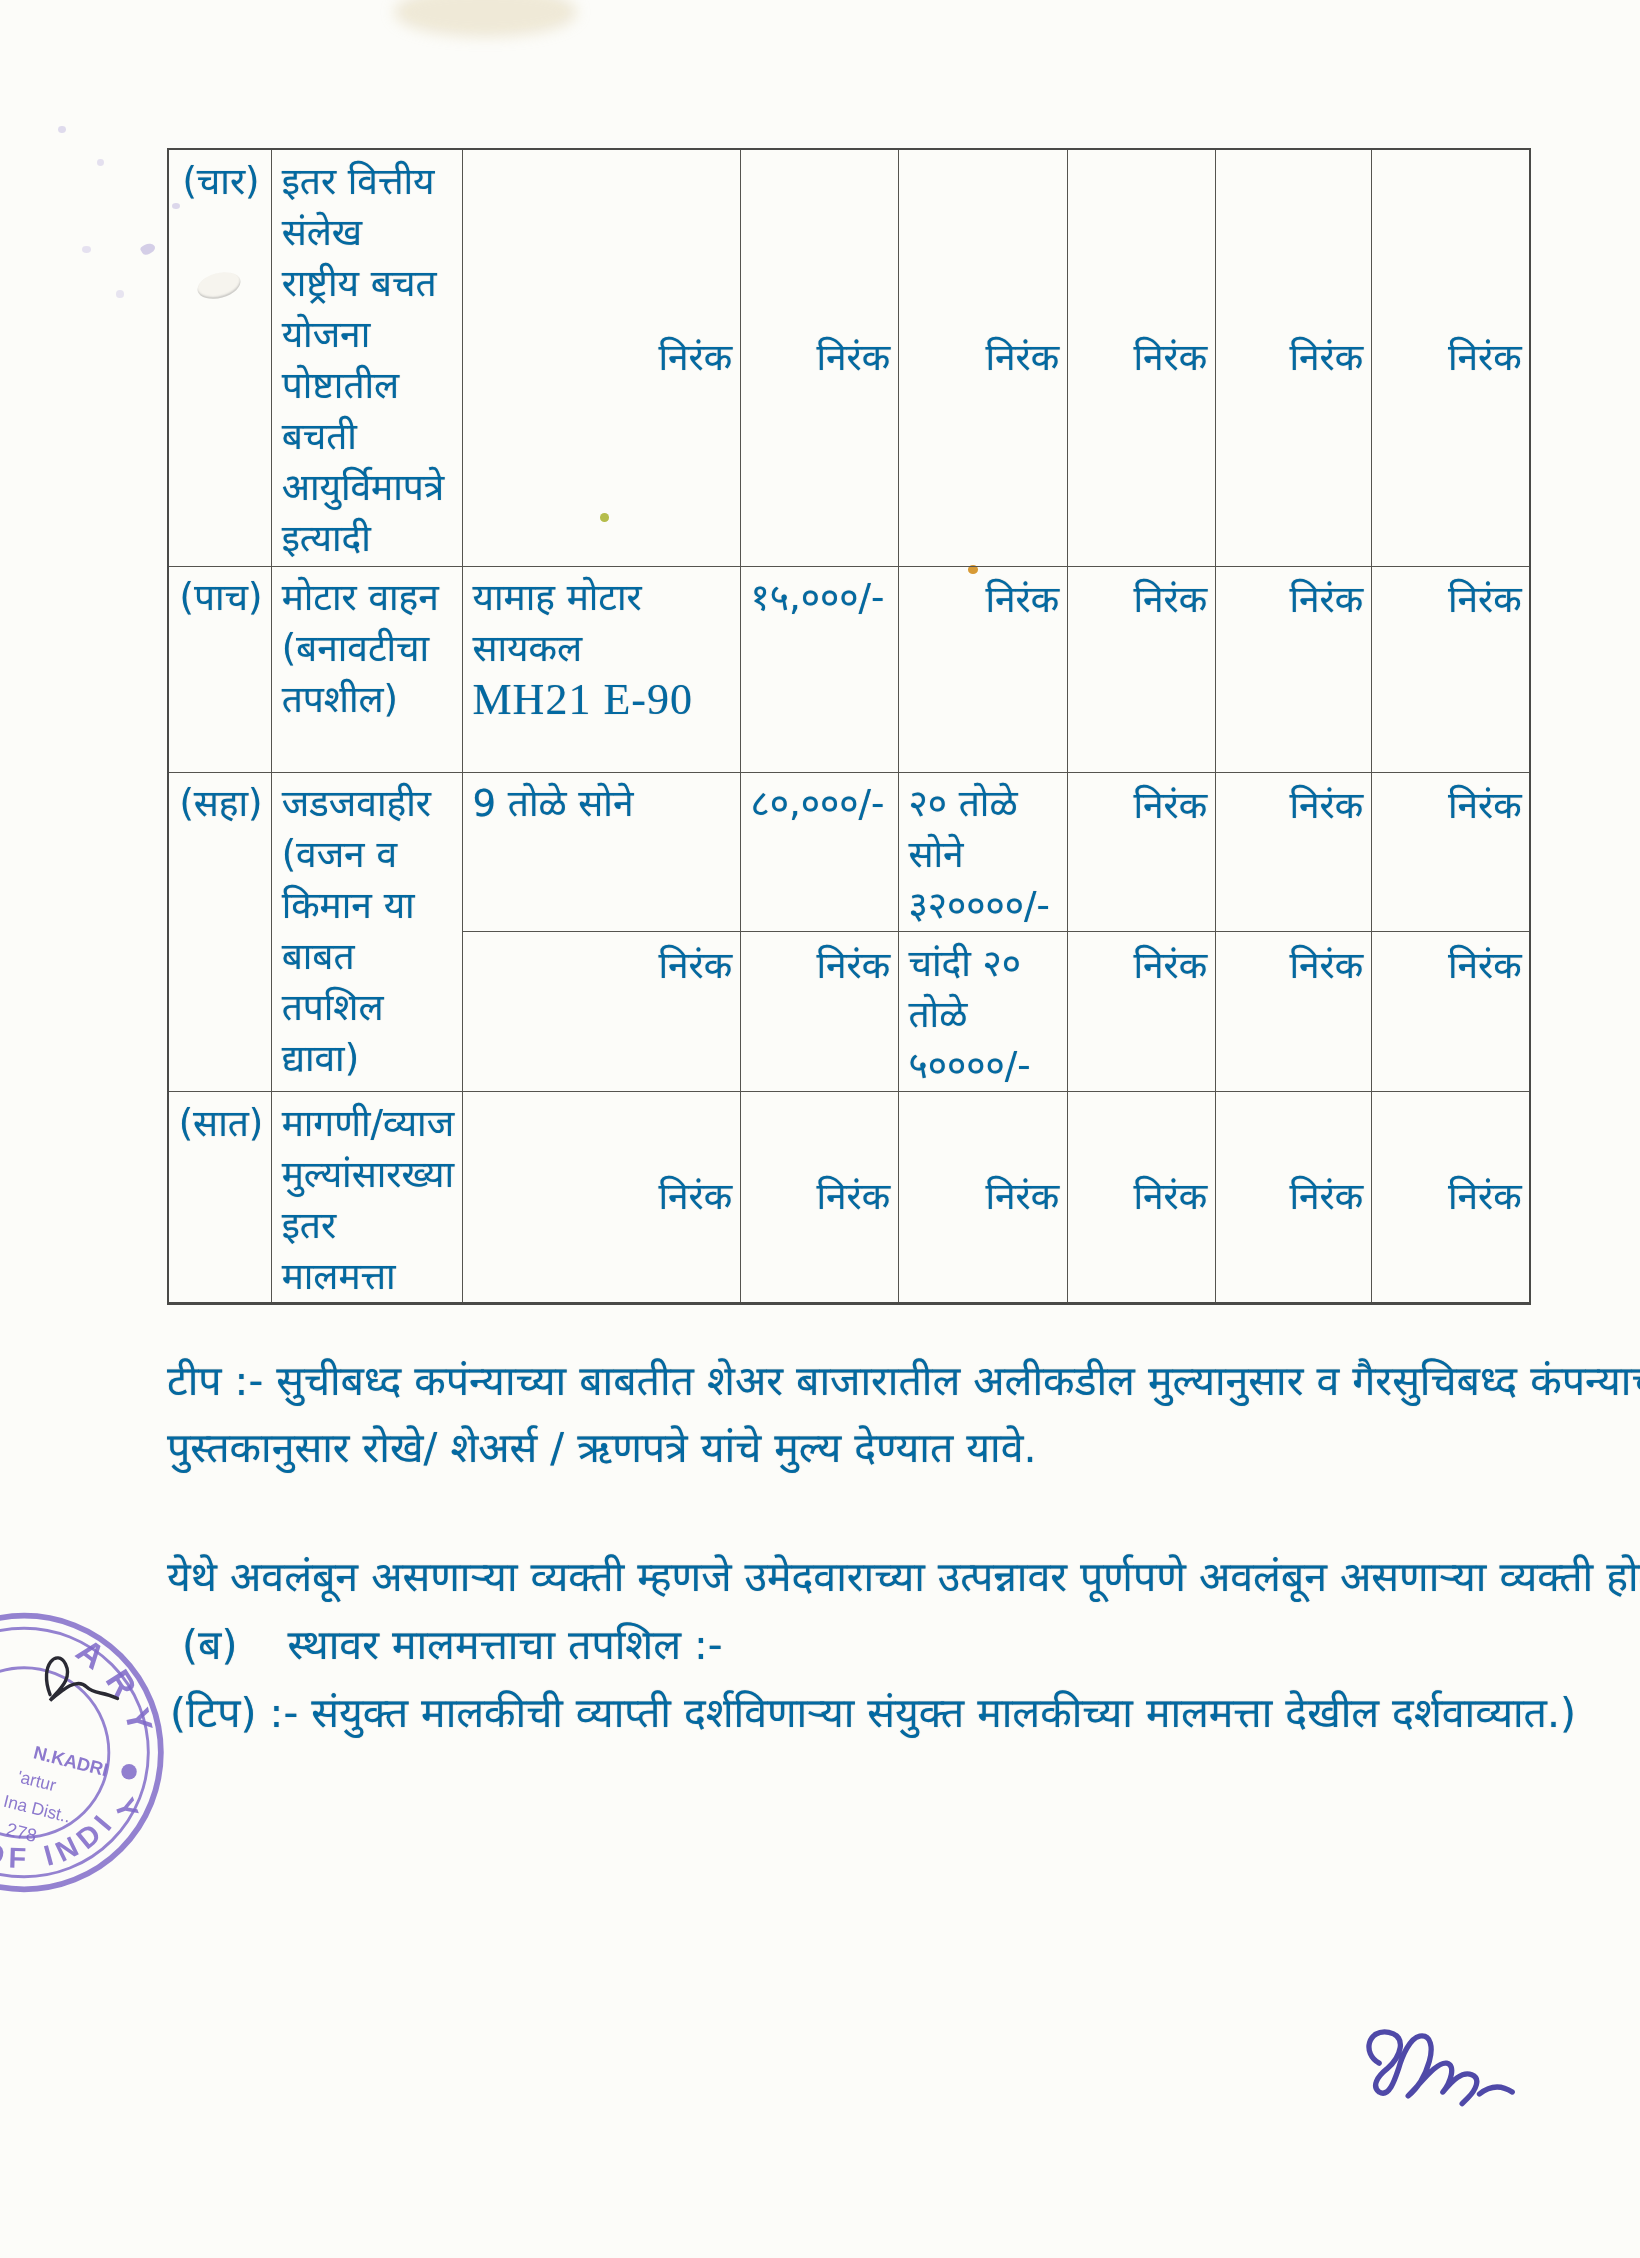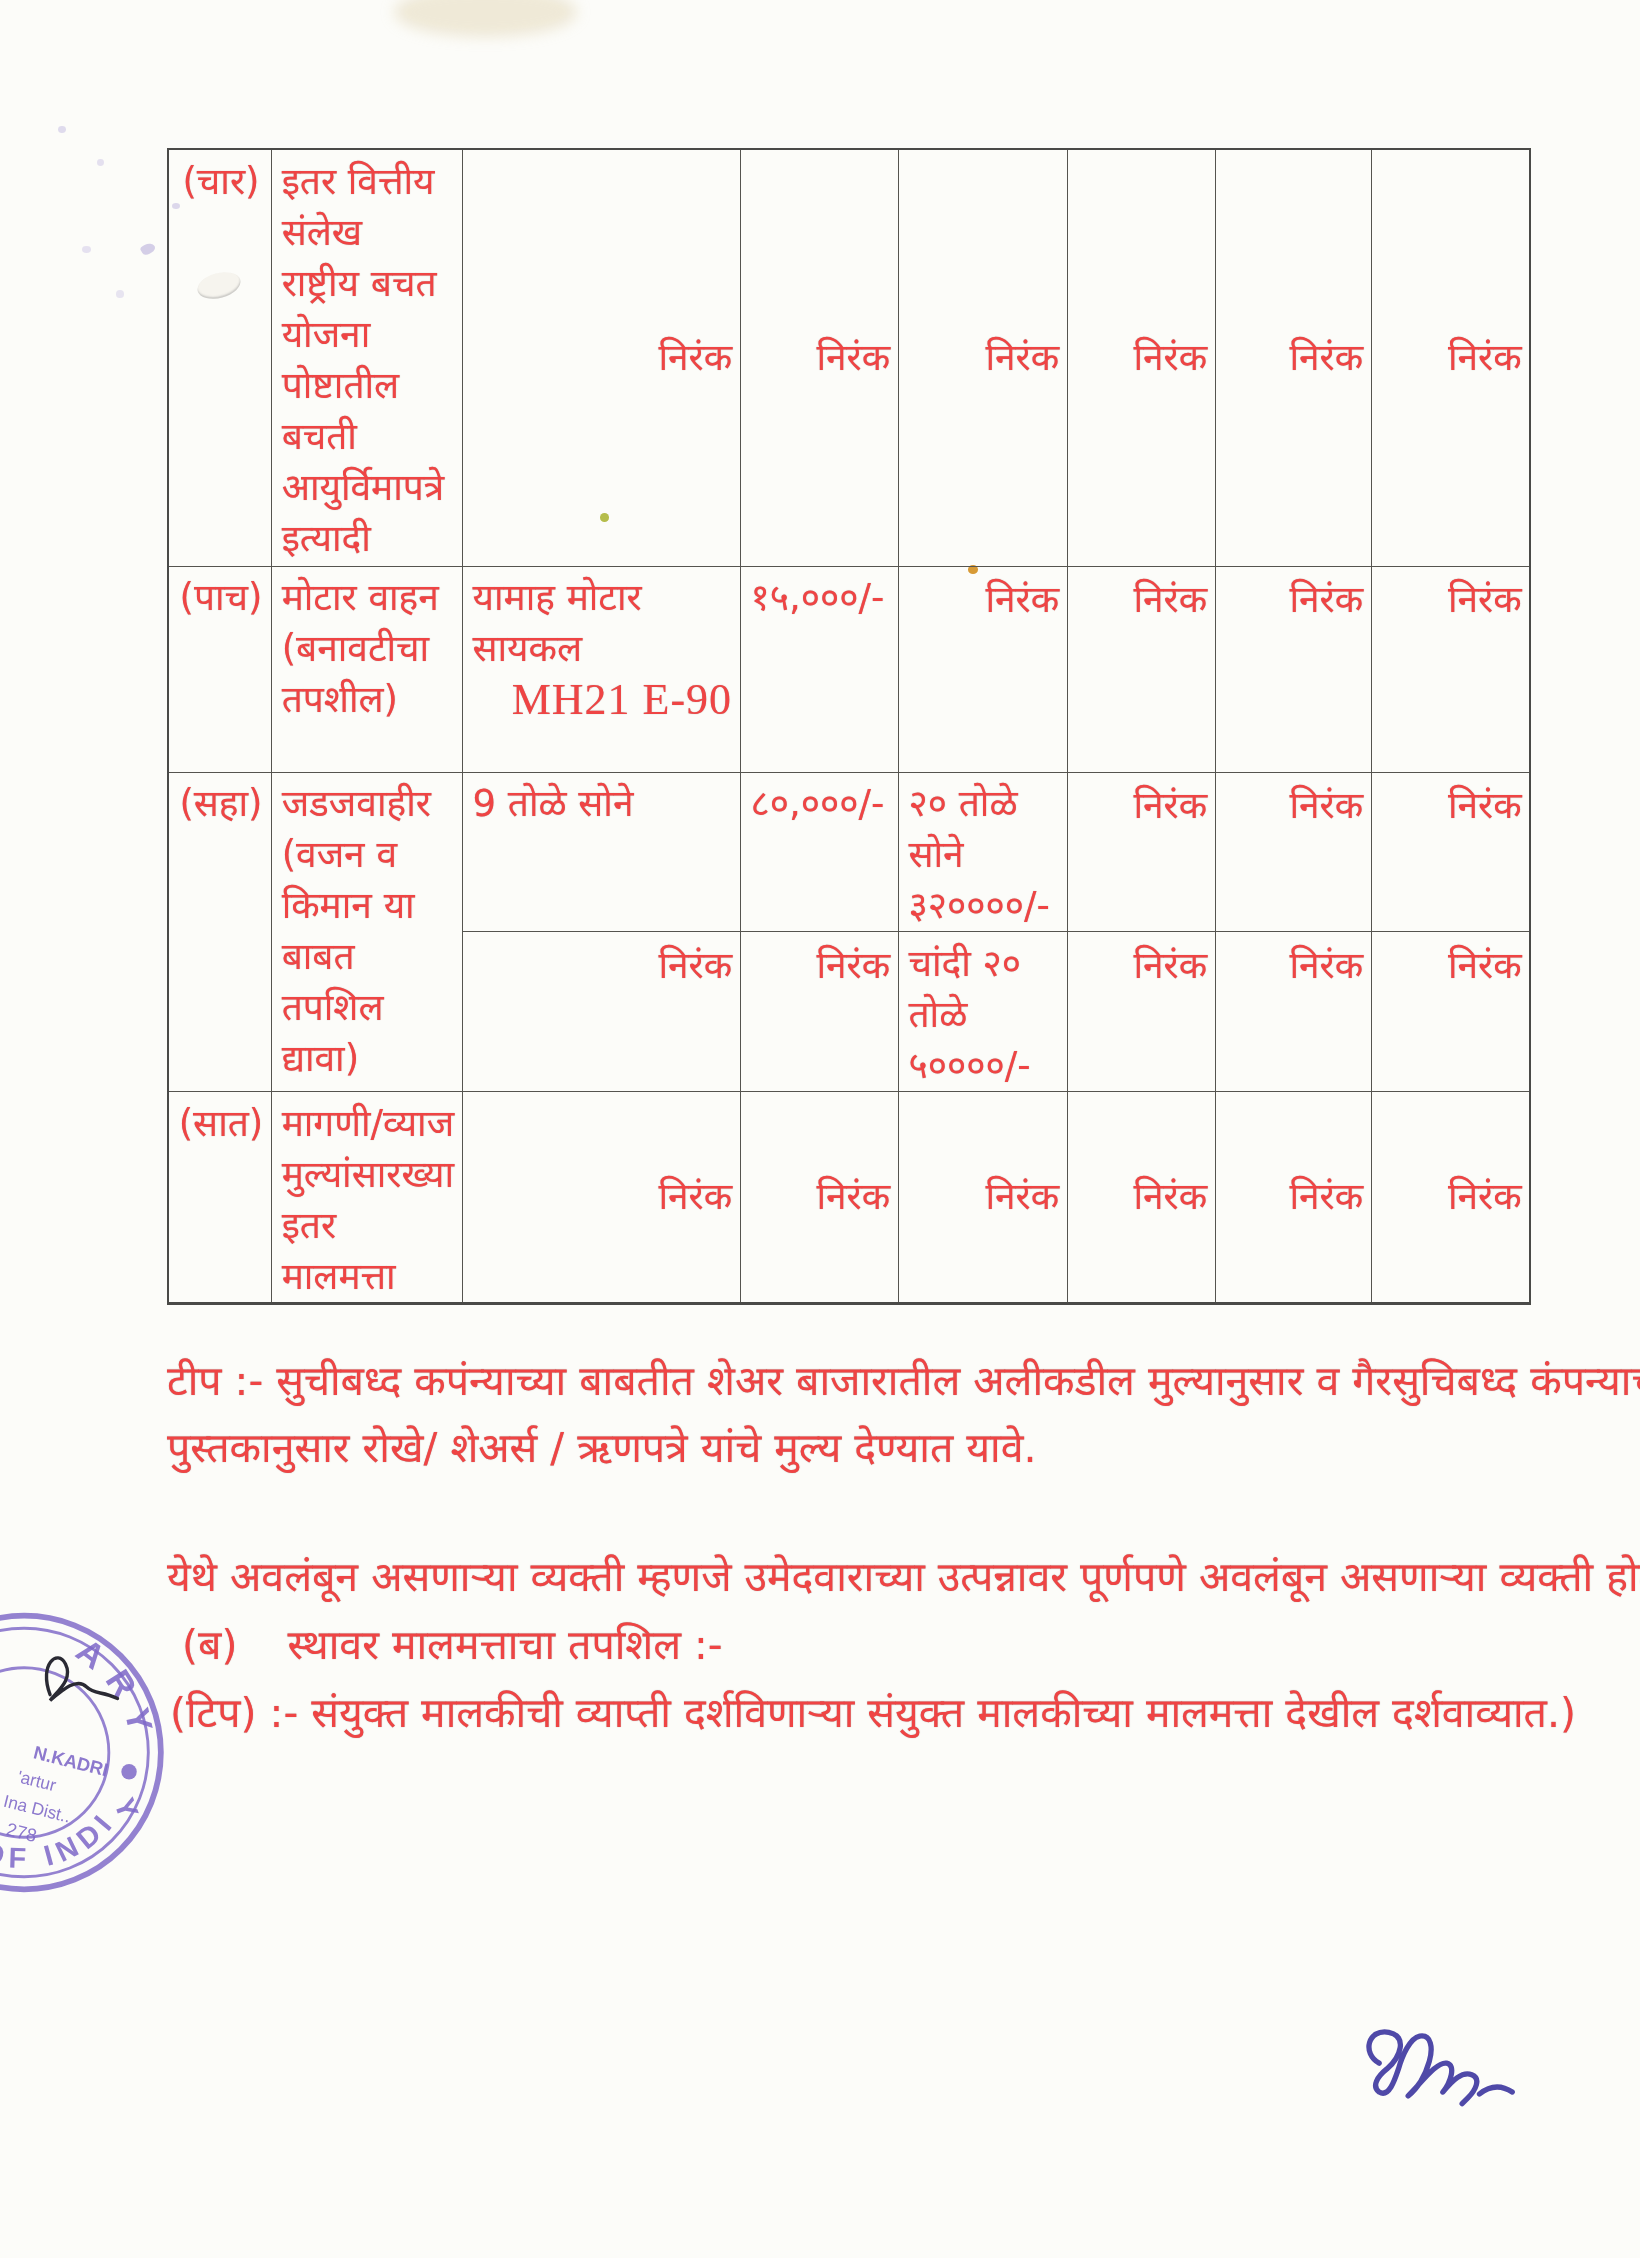--- a/index.html
+++ b/index.html
@@ -1,21 +1,21 @@
 <!DOCTYPE html>
 <html><head>
 <meta charset="utf-8">
 <style>
   html,body{margin:0;padding:0;}
   body{background:#e8e8e8;}
   .page{
     position:relative; width:1640px; height:2258px;
     background:#fcfcf9; overflow:hidden;
     font-family:"DejaVu Sans", sans-serif;
-    color:#ef4444;
+    color:#0369a1;
   }
   
   table.doc-table{
     position:absolute; left:167px; top:148px;
     border-collapse:collapse; table-layout:fixed;
     border:2.9px solid #4a4a48;
     border-bottom-width:3.9px;
   }
   table.doc-table td{
     border:1.9px solid #55544f;
@@ -29,21 +29,21 @@
   td.desc{ padding-left:13.5px; }
   td.val-left{ padding-left:19.3px; }
   td.nil{ text-align:right; padding-left:1.9px; padding-right:1.9px; }
   td.nil.mid{ vertical-align:middle; padding-top:0; }
   td.nil.top{ padding-top:7.7px; }
   tr.r1{ height:417px; }
   tr.r2{ height:206px; }
   tr.r3a{ height:159px;margin-left:12px; }
   tr.r3b{ height:154px; }
   tr.r4{ height:210px;margin-left:16px; }
-  .latin-serif{ font-family:"Liberation Serif", serif; font-size:44px; letter-spacing:1px;text-align:right; }
+  .latin-serif{ font-family:"Liberation Serif", serif; font-size:44px; letter-spacing:1px; }
   
   .note{
     position:absolute; left:167px; width:1371px;
     font-size:41px; line-height:54px;
     text-shadow:0 0 1px rgba(70,70,65,.5);
     white-space:nowrap;
   }
   .b-gap{ display:inline-block; width:50px; }
   
   .stamp-svg{ position:absolute; left:0px; top:1598px; }

